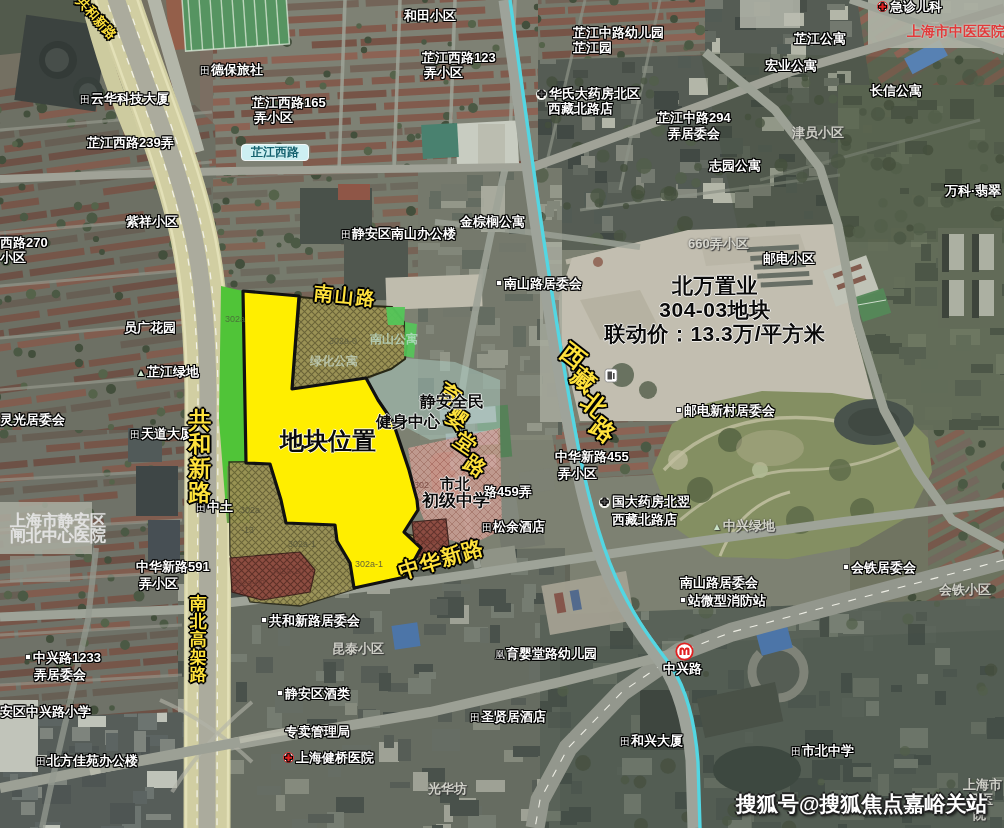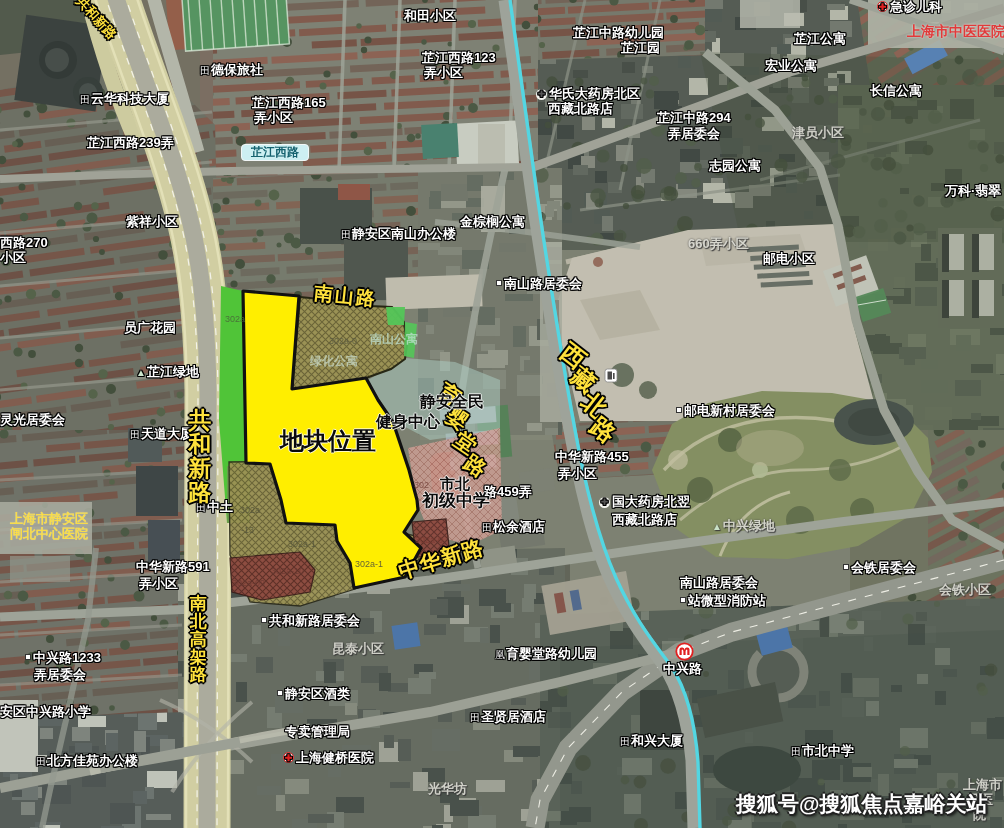--- a/index.html
+++ b/index.html
@@ -10,21 +10,21 @@
   text-shadow:-1px 0 #000,1px 0 #000,0 -1px #000,0 1px #000,-1px -1px #000,1px -1px #000,-1px 1px #000,1px 1px #000;}
 .gy{font-size:13px;font-weight:bold;color:#d9d9d1;opacity:0.92;
   text-shadow:0 0 2px #444,1px 1px 1px #333;}
 .yl{font-weight:bold;color:#ffe23c;
   text-shadow:-2px 0 #000,2px 0 #000,0 -2px #000,0 2px #000,-1px -1px #000,1px -1px #000,-1px 1px #000,1px 1px #000;}
 .yl.vert{width:1.2em;line-height:1.05;word-break:break-all;white-space:normal;text-align:center;}
 .bk{font-weight:bold;color:#0a0a0a;
   text-shadow:-1px 0 rgba(255,255,255,.75),1px 0 rgba(255,255,255,.75),0 -1px rgba(255,255,255,.75),0 1px rgba(255,255,255,.75);}
 .bk.big{font-size:21px;line-height:24px;letter-spacing:0.5px;}
 .rd{font-size:14px;font-weight:bold;color:#e03a3a;text-shadow:0 0 2px rgba(255,255,255,.8);}
-.pk{font-size:13px;font-weight:bold;color:#fde047;opacity:.95;text-shadow:0 0 1px rgba(255,255,255,.4);}
+.pk{font-size:16px;font-weight:bold;color:#e5e5e5;opacity:.95;text-shadow:0 0 1px rgba(255,255,255,.4);}
 .wm{font-size:21px;font-weight:bold;color:#ffffff;letter-spacing:0px;
   text-shadow:-2px 0 #222,2px 0 #222,0 -2px #222,0 2px #222,2px 2px 3px #000;}
 .sign{position:absolute;width:66px;height:15px;background:#cdeff2;border:1px solid #f2f7f7;
   border-radius:4px;color:#14616e;font-size:12px;font-weight:bold;text-align:center;line-height:15px;}
 .ib{color:#fff;font-size:10px;font-weight:normal;margin-right:1px;}
 .dt{display:inline-block;width:4px;height:4px;background:#fff;border:1px solid #333;margin:0 2px 2px 0;}
 .tr{color:#cfe8cf;font-size:10px;margin-right:1px;}
 .ph{display:inline-block;width:11px;height:11px;line-height:11px;border-radius:50%;background:#f5f5f0;
   color:#555;font-size:9px;text-align:center;margin-right:2px;vertical-align:1px;font-weight:normal;}
 .rc{display:inline-block;width:11px;height:11px;line-height:11px;border-radius:50%;background:#fff;
@@ -2335,21 +2335,21 @@
 <text x="414" y="488" font-family="Liberation Sans" font-size="9" fill="#7a4a42" opacity="0.9">302</text>
 <text x="415" y="543" font-family="Liberation Sans" font-size="9" fill="#7a3a32" opacity="0.9">302a-0</text>
 <text x="370" y="343" font-family="Liberation Sans" font-size="12" fill="#bfe0d0" opacity="0.75" font-weight="bold">南山公寓</text>
 <text x="310" y="365" font-family="Liberation Sans" font-size="12" fill="#cfe4d8" opacity="0.65" font-weight="bold">绿化公寓</text>
 </svg>
 
 <div class="lb" style="left:404px;top:9px;">和田小区</div>
 
 <div class="lb" style="left:573px;top:26px;">芷江中路幼儿园</div>
 
-<div class="lb" style="left:573px;top:41px;padding-left:48px;">芷江园</div>
+<div class="lb" style="left:573px;top:41px;">芷江园</div>
 
 <div class="lb" style="left:422px;top:51px;">芷江西路123</div>
 
 <div class="lb" style="left:424px;top:66px;">弄小区</div>
 
 <div class="lb" style="left:252px;top:96px;">芷江西路165</div>
 
 <div class="lb" style="left:254px;top:111px;">弄小区</div>
 
 <div class="lb" style="left:87px;top:136px;">芷江西路239弄</div>
@@ -2499,20 +2499,21 @@
 <div class="yl" style="left:399px;top:560px;font-size:21px;transform:rotate(-17deg);transform-origin:0 50%;letter-spacing:1px;">中华新路</div>
 
 <div class="bk" style="left:280px;top:428px;font-size:24px;letter-spacing:0px;">地块位置</div>
 
 <div class="bk" style="left:376px;top:393px;font-size:16px;padding-left:44px;">静安全民</div>
 <div class="bk" style="left:376px;top:413px;font-size:16px;">健身中心</div>
 
 <div class="bk" style="left:440px;top:476px;font-size:15px;">市北</div>
 <div class="bk" style="left:422px;top:492px;font-size:17px;">初级中学</div>
 
+<div class="bk big" style="left:565px;top:274px;width:300px;text-align:center;">北万置业<br>304-03地块<br>联动价：13.3万/平方米</div>
 
 <svg class="ml" style="left:604px;top:368px;" width="14" height="15" viewBox="0 0 14 15">
       <rect x="1" y="1" width="12" height="13" rx="2.5" fill="#ffffff" stroke="#888" stroke-width="0.8"></rect>
       <rect x="3.5" y="3.5" width="4.5" height="8" fill="#4a4a4a"></rect>
       <rect x="9" y="5" width="1.6" height="6" fill="#4a4a4a"></rect>
     </svg>
 
 <svg class="ml" style="left:675px;top:642px;" width="19" height="19" viewBox="0 0 19 19">
       <circle cx="9.5" cy="9.5" r="8.2" fill="#ffffff" stroke="#e02020" stroke-width="1.8"></circle>
       <path d="M4.5,13 L4.5,7.5 Q4.5,5.5 6.5,5.5 L7.5,5.5 Q9.5,5.7 9.5,8 Q9.7,5.7 11.5,5.5 L12.5,5.5 Q14.5,5.5 14.5,7.5 L14.5,13 L12.3,13 L12.3,8.2 Q12.3,7.6 11.8,7.6 Q10.7,7.7 10.6,9.5 L10.6,13 L8.4,13 L8.4,9.5 Q8.3,7.7 7.2,7.6 Q6.7,7.6 6.7,8.2 L6.7,13 Z" fill="#e02020"></path>

